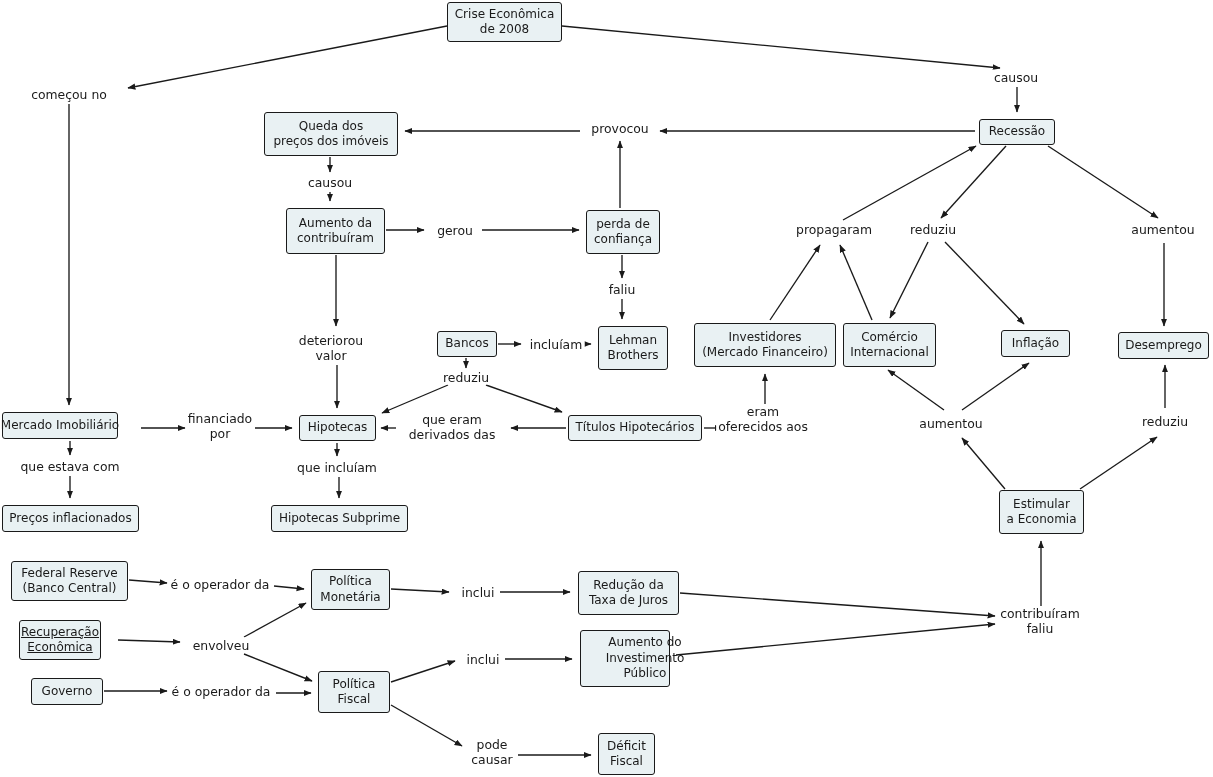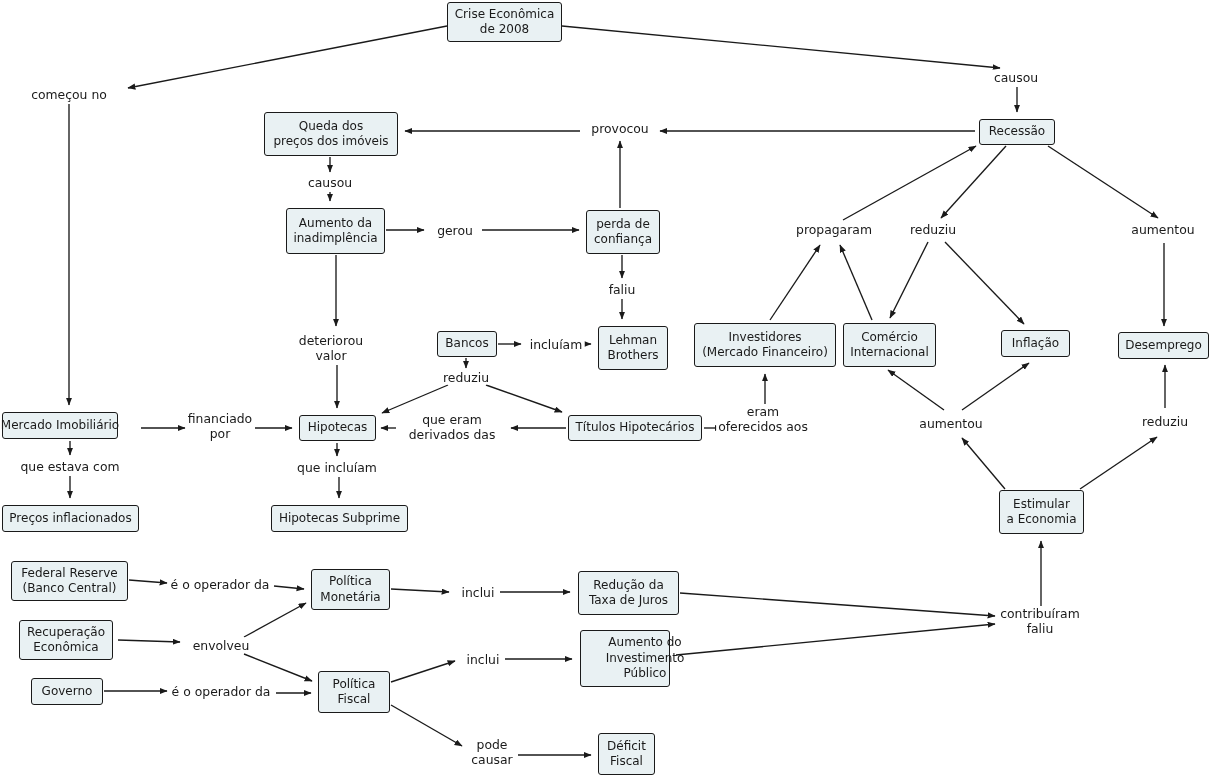--- a/index.html
+++ b/index.html
@@ -159,21 +159,21 @@
 
       <path d="M1041,607 L1041,541"></path>
     </g>
   </svg>
 
   <div class="node" style="left:447px;top:2px;width:115px;height:40px;">Crise Econômica
 de 2008</div>
   <div class="node" style="left:264px;top:112px;width:134px;height:44px;">Queda dos
 preços dos imóveis</div>
   <div class="node" style="left:286px;top:208px;width:99px;height:46px;">Aumento da
-inadimplência</div>
+contribuíram</div>
   <div class="node" style="left:586px;top:210px;width:74px;height:44px;">perda de
 confiança</div>
   <div class="node" style="left:598px;top:326px;width:70px;height:44px;">Lehman
 Brothers</div>
   <div class="node" style="left:437px;top:331px;width:60px;height:26px;">Bancos</div>
   <div class="node" style="left:299px;top:415px;width:77px;height:26px;">Hipotecas</div>
   <div class="node" style="left:568px;top:415px;width:134px;height:26px;">Títulos Hipotecários</div>
   <div class="node" style="left:271px;top:505px;width:137px;height:27px;">Hipotecas Subprime</div>
   <div class="node" style="left:2px;top:412px;width:116px;height:27px;">Mercado Imobiliário</div>
   <div class="node" style="left:2px;top:505px;width:137px;height:27px;">Preços inflacionados</div>
@@ -181,21 +181,21 @@
   <div class="node" style="left:694px;top:323px;width:142px;height:44px;">Investidores
 (Mercado Financeiro)</div>
   <div class="node" style="left:843px;top:323px;width:93px;height:44px;">Comércio
 Internacional</div>
   <div class="node" style="left:1001px;top:330px;width:69px;height:27px;">Inflação</div>
   <div class="node" style="left:1118px;top:332px;width:91px;height:27px;">Desemprego</div>
   <div class="node" style="left:999px;top:490px;width:85px;height:44px;">Estimular
 a Economia</div>
   <div class="node" style="left:11px;top:561px;width:117px;height:40px;">Federal Reserve
 (Banco Central)</div>
-  <div class="node" style="left:19px;top:620px;width:94px;height:40px;">Recuperação
+  <div class="node" style="left:19px;top:620px;width:82px;height:40px;text-decoration:underline;">Recuperação
 Econômica</div>
   <div class="node" style="left:31px;top:678px;width:72px;height:27px;text-align:center;">Governo</div>
   <div class="node" style="left:311px;top:569px;width:79px;height:41px;">Política
 Monetária</div>
   <div class="node" style="left:318px;top:671px;width:72px;height:42px;">Política
 Fiscal</div>
   <div class="node" style="left:578px;top:571px;width:101px;height:44px;">Redução da
 Taxa de Juros</div>
   <div class="node" style="left:580px;top:630px;width:90px;height:57px;padding-left:47px;">Aumento do
 Investimento

